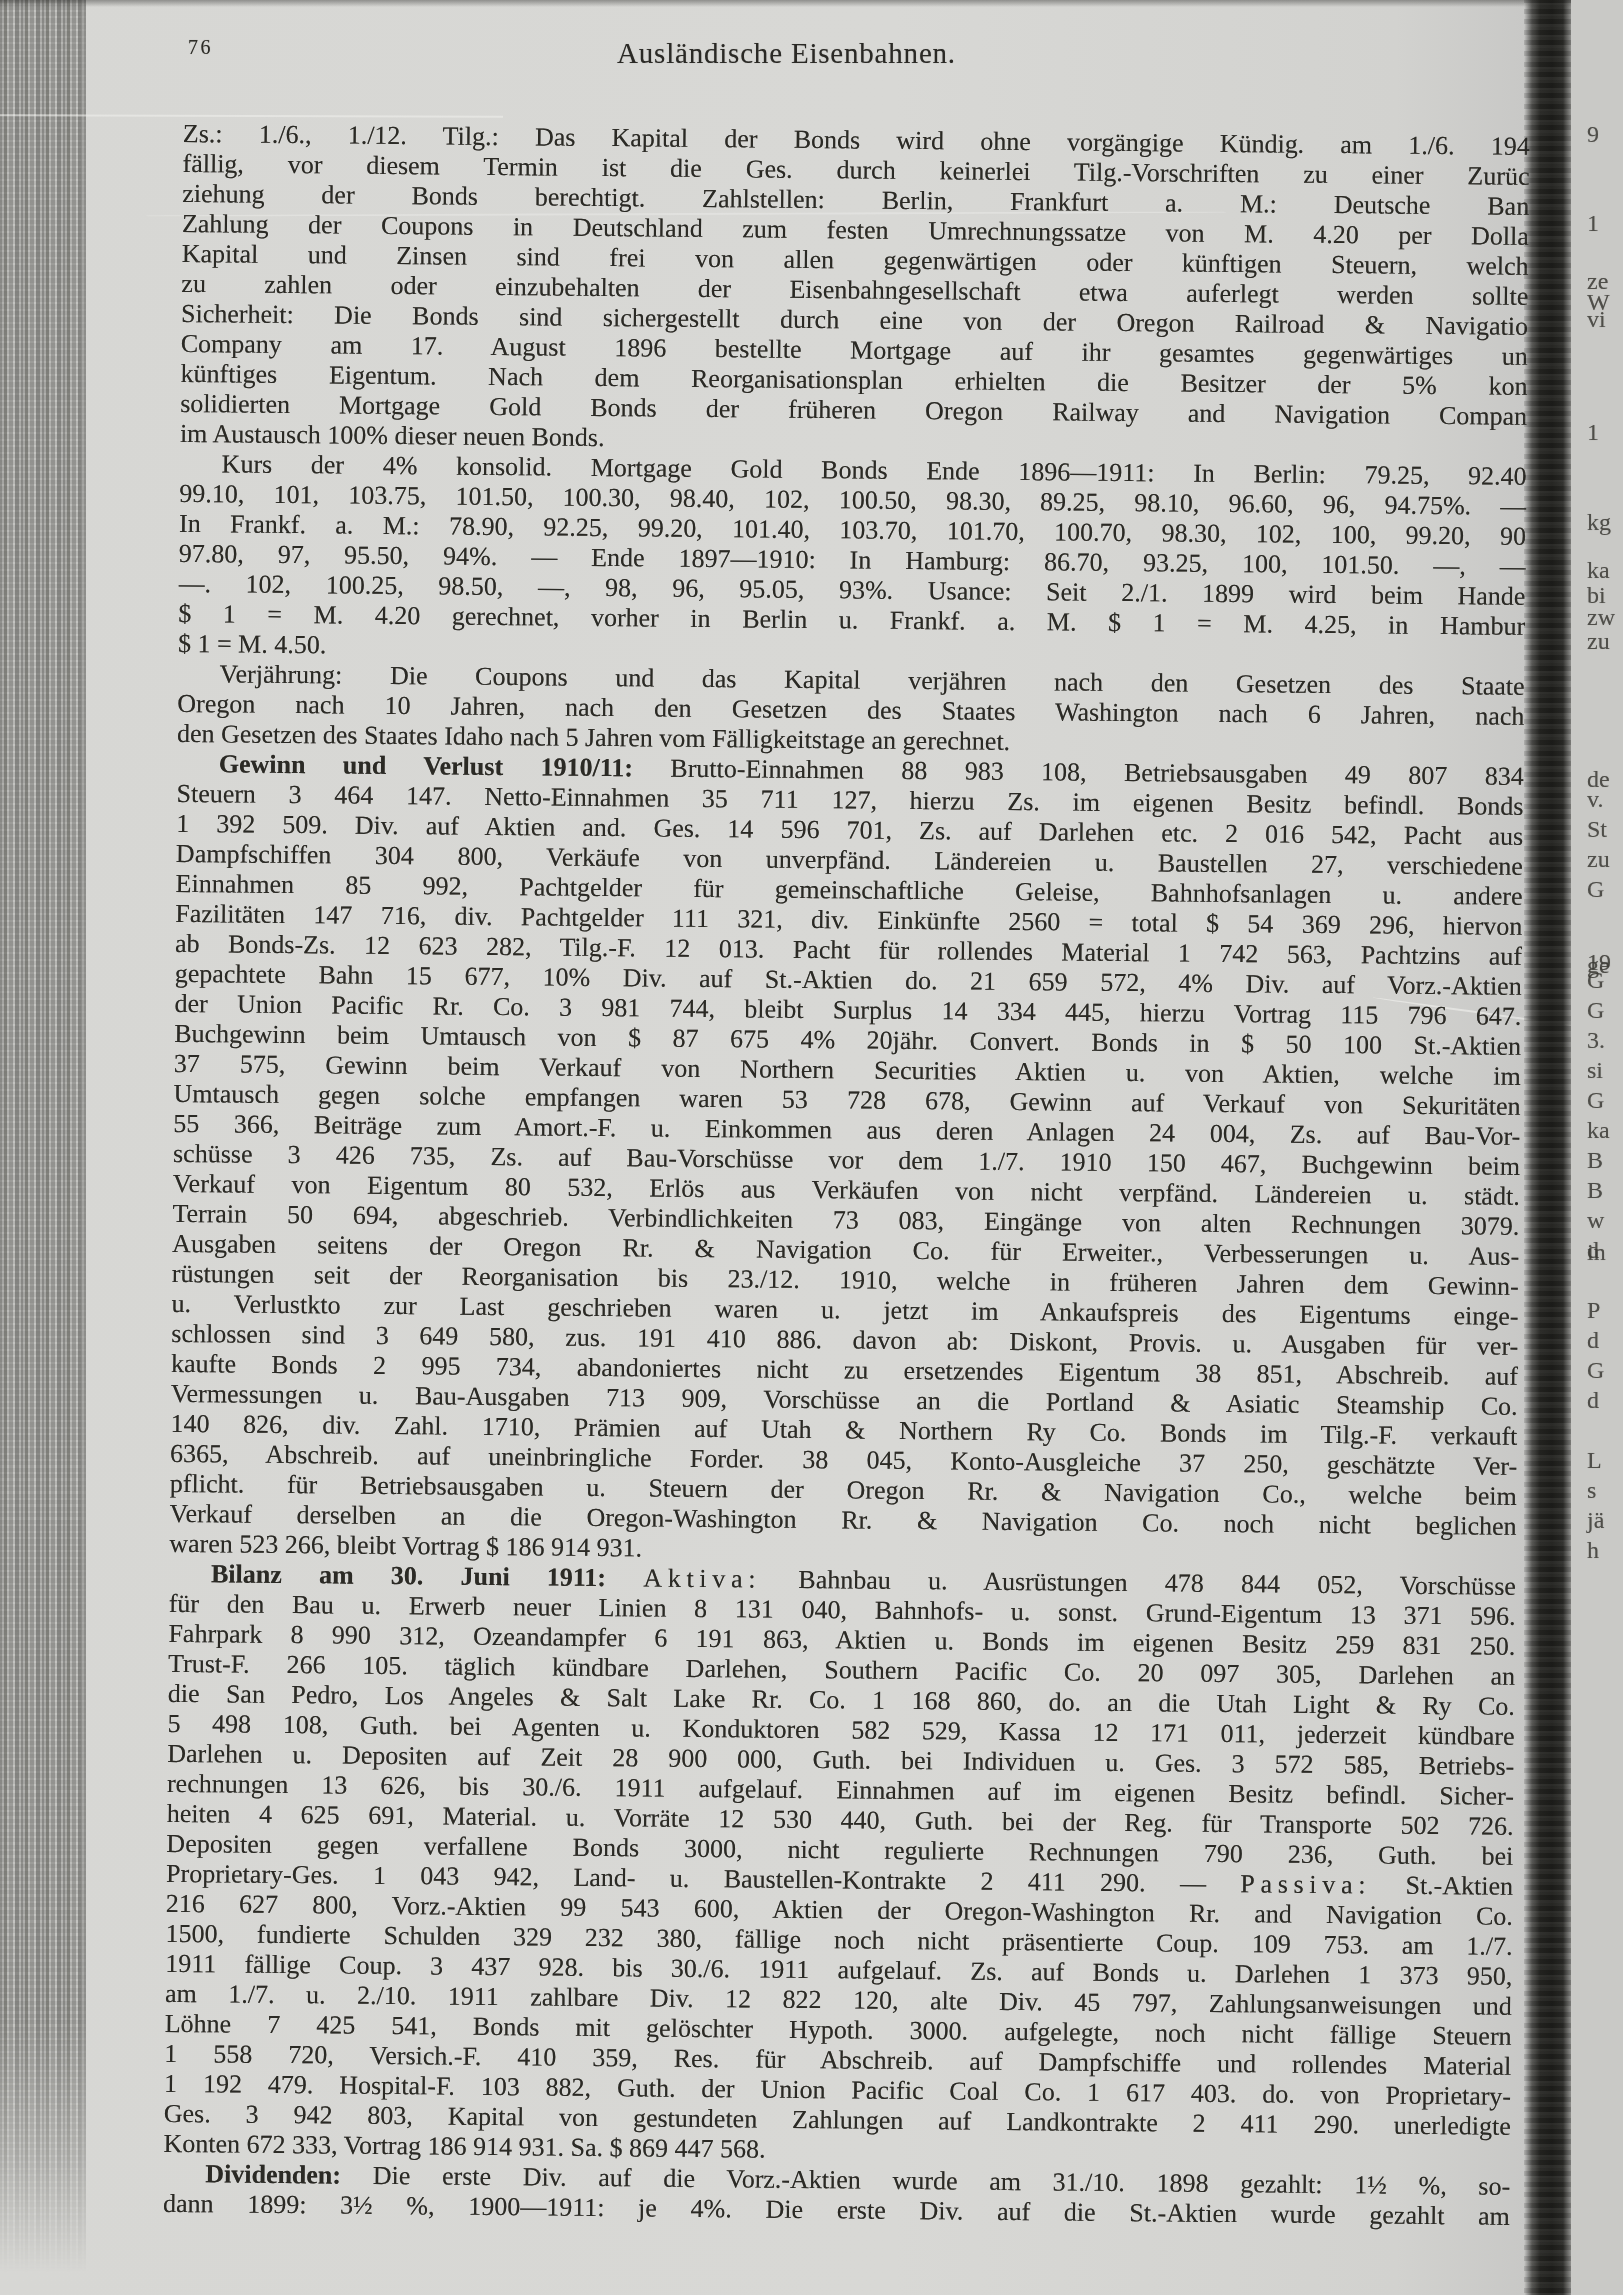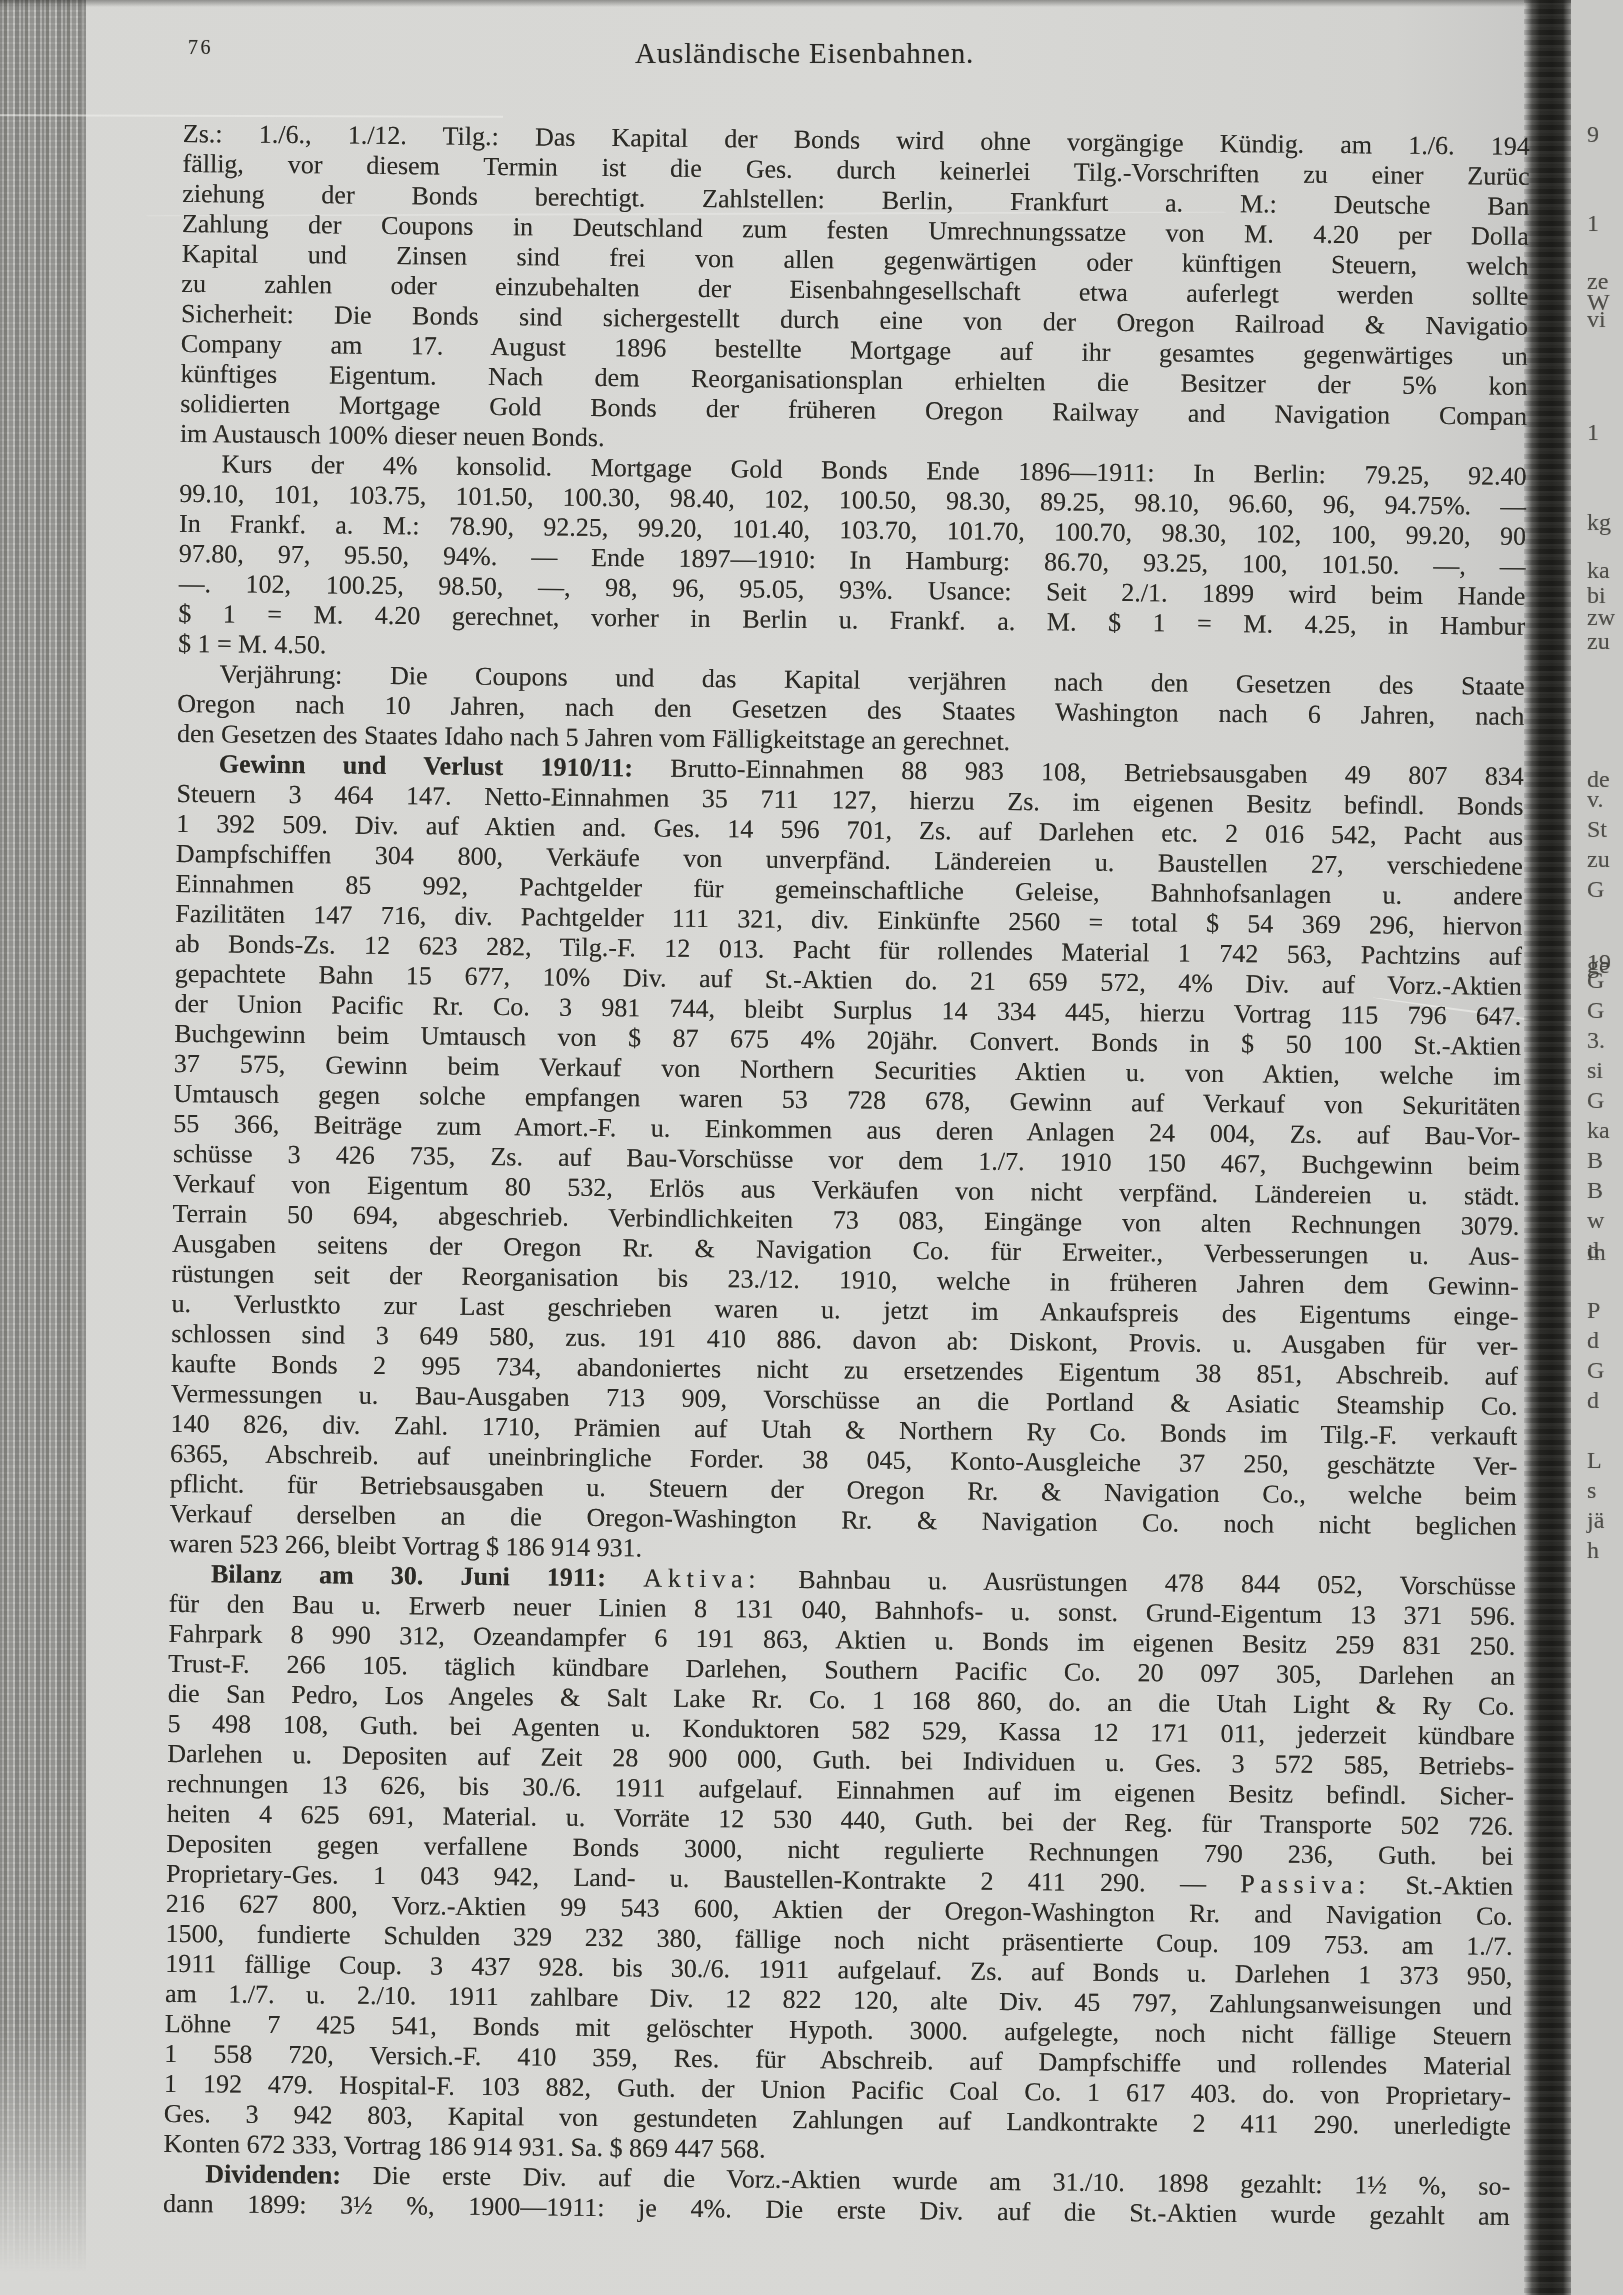--- a/index.html
+++ b/index.html
@@ -42,21 +42,21 @@
   #crease1{left:0;top:115px;width:503px;height:1.6px;transform:rotate(0.15deg);}
   #crease2{left:146px;top:213px;width:1080px;height:1.6px;border-radius:50%;
     background:rgba(238,238,235,0.45);transform:rotate(-0.2deg);}
   #crease3{left:1372px;top:1013px;width:235px;height:2.4px;border-radius:50%;
     background:rgba(242,242,239,0.6);transform:rotate(8deg);}
   #top-shade{position:absolute;left:0;top:0;width:100%;height:6.5px;
     background:linear-gradient(180deg, rgba(35,35,33,0.40), rgba(35,35,33,0));}
   
   #page-num{position:absolute;left:188px;top:36px;font-size:20px;color:#2d2c27;
     letter-spacing:2.4px;text-shadow:0 0 0.8px rgba(45,44,39,0.4);}
-  #title{position:absolute;left:617px;top:37px;width:357px;text-align:right;
+  #title{position:absolute;left:617px;top:37px;width:357px;text-align:left;
     font-size:29px;color:#2a2925;letter-spacing:0.8px;text-shadow:0 0 0.8px rgba(42,41,37,0.4);}
   
   #text-block{position:absolute;left:183px;top:119px;width:1347px;
     transform:rotate(0.55deg);transform-origin:0 0;
     color:#2b2a25;font-size:26px;line-height:30px;
     text-shadow:0 0 0.6px rgba(43,42,37,0.55);}
   .para{margin:0;}
   .line{text-align:justify;text-align-last:justify;white-space:normal;overflow:hidden;height:30px;}
   .line.pl{text-align-last:left;}
   .p-ind .line:first-child{text-indent:42px;}

